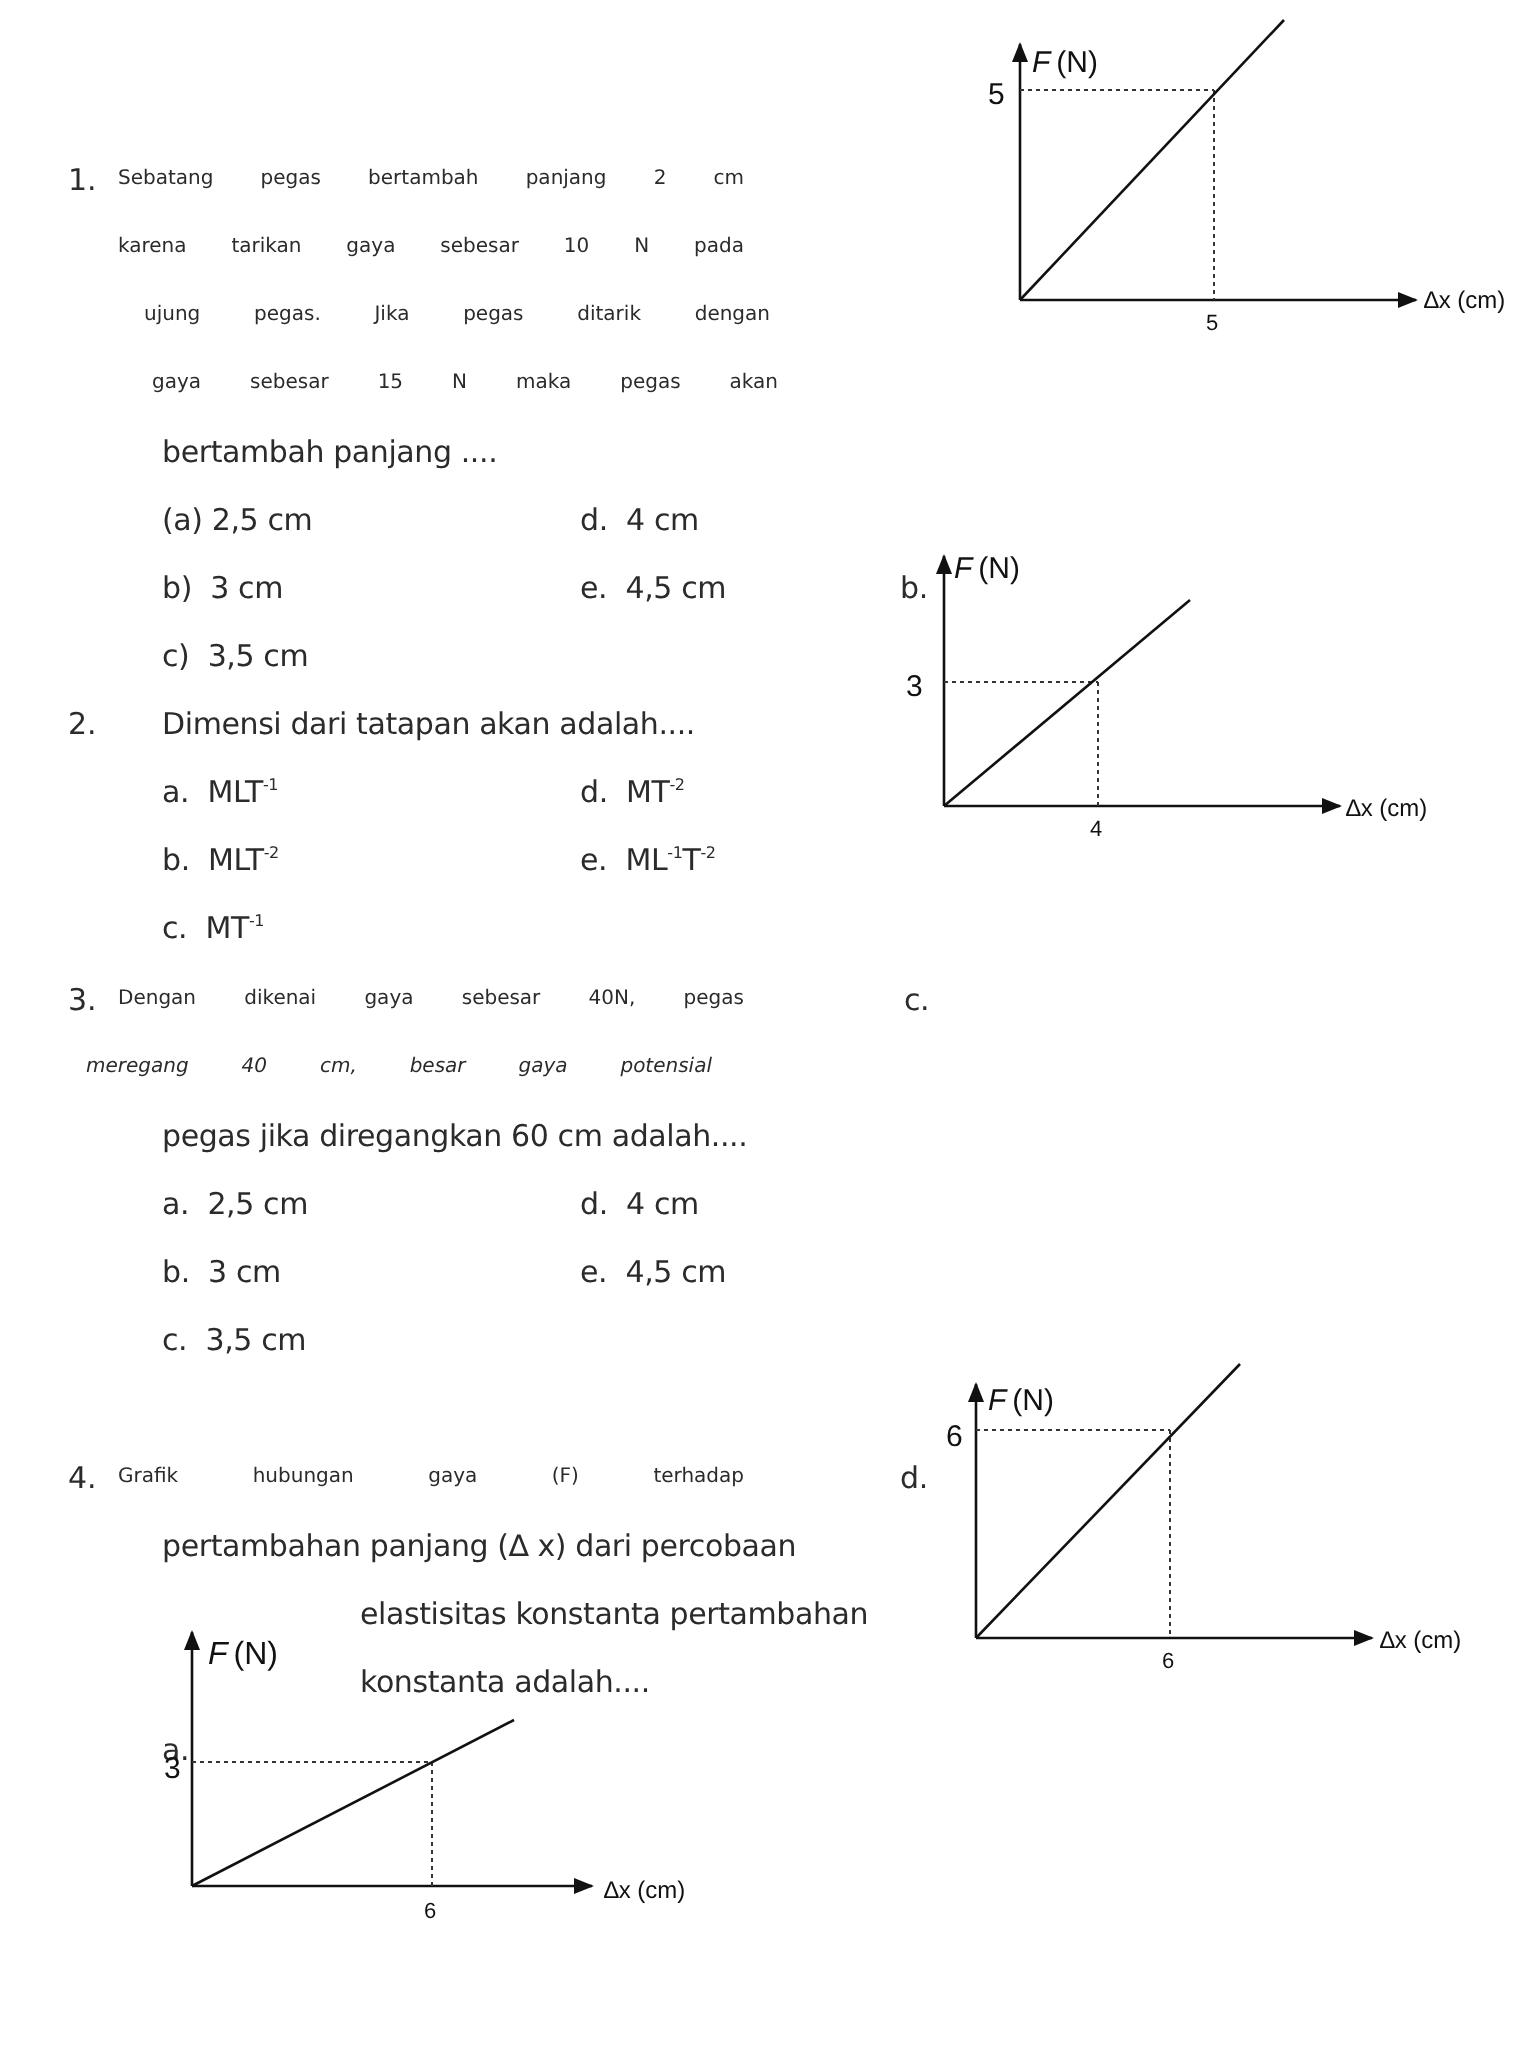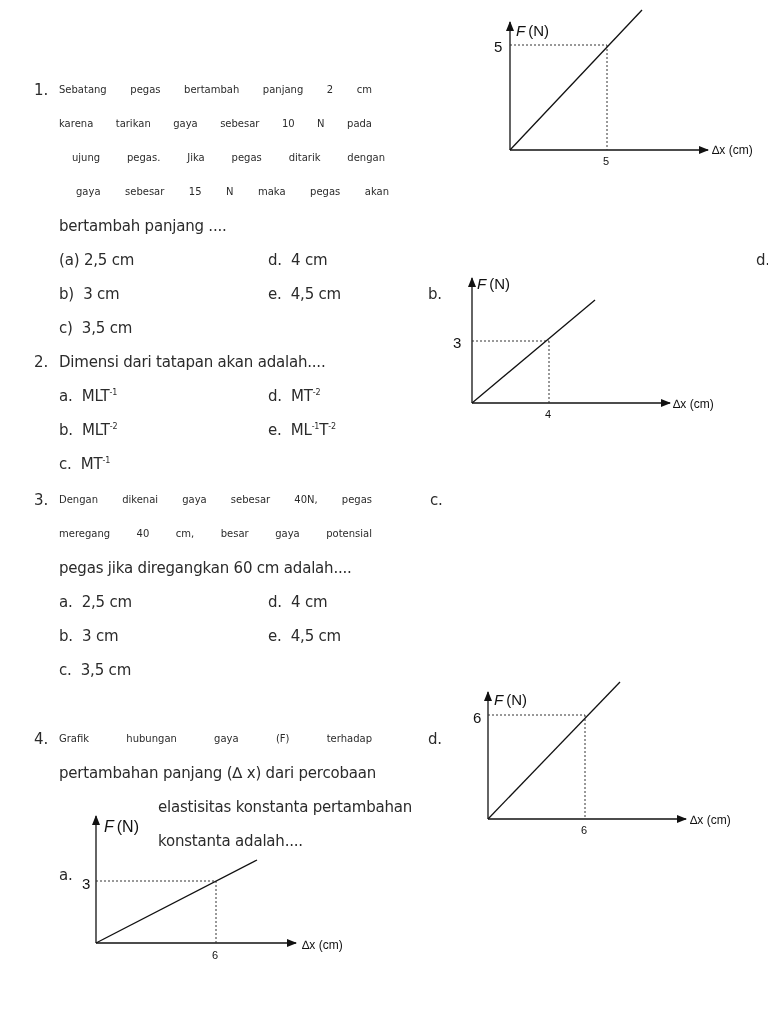--- a/index.html
+++ b/index.html
@@ -1,20 +1,20 @@
 <!DOCTYPE html>
 <html><head>
 <meta charset="utf-8">
 <style>
   html, body { margin: 0; padding: 0; }
   body {
     width: 768px; height: 1024px; background: #ffffff; position: relative; overflow: hidden;
     font-family: "DejaVu Sans", sans-serif; color: #2b2b2b;
   }
-  .t { position: absolute; font-size: 15px; line-height: 18px; white-space: nowrap; letter-spacing: -0.2px; }
+  .t { position: absolute; font-size: 15px; line-height: 18px; white-space: nowrap; letter-spacing: -0.2px; margin-left: 22px; }
   .just { position: absolute; font-size: 10px; line-height: 18px; text-align: justify; text-align-last: justify; width: 313px; }
   .num { position: absolute; font-size: 15px; line-height: 18px; }
   sup { font-size: 8px; vertical-align: 6px; line-height: 0; }
   svg text { font-family: "Liberation Sans", sans-serif; fill: #111; }
   svg { position: absolute; left: 0; top: 0; overflow: visible; }
 </style>
 </head>
 <body>
 
 <div class="num" style="left:34px;top:81px;">1.</div>
@@ -34,21 +34,21 @@
 <div class="t" style="left:59px;top:353px;">Dimensi dari tatapan akan adalah....</div>
 
 <div class="t" style="left:59px;top:387px;"><span>a.</span>&nbsp; <span>MLT</span><sup>-1</sup></div>
 <div class="t" style="left:268px;top:387px;"><span>d.</span>&nbsp; <span>MT</span><sup>-2</sup></div>
 <div class="t" style="left:59px;top:421px;"><span>b.</span>&nbsp; <span>MLT</span><sup>-2</sup></div>
 <div class="t" style="left:268px;top:421px;"><span>e.</span>&nbsp; <span>ML</span><sup>-1</sup><span>T</span><sup>-2</sup></div>
 <div class="t" style="left:59px;top:455px;"><span>c.</span>&nbsp; <span>MT</span><sup>-1</sup></div>
 
 <div class="num" style="left:34px;top:491px;">3.</div>
 <div class="just" style="left:59px;top:491px;">Dengan dikenai gaya sebesar 40N, pegas</div>
-<div class="just" style="left:59px;top:525px;">meregang 40 cm, besar gaya potensial</div>
+<div class="just" style="left:43px;top:525px;font-style:italic;">meregang 40 cm, besar gaya potensial</div>
 <div class="t" style="left:59px;top:559px;">pegas jika diregangkan 60 cm adalah....</div>
 
 <div class="t" style="left:59px;top:593px;"><span>a.</span>&nbsp; <span>2,5 cm</span></div>
 <div class="t" style="left:268px;top:593px;"><span>d.</span>&nbsp; <span>4 cm</span></div>
 <div class="t" style="left:59px;top:627px;"><span>b.</span>&nbsp; <span>3 cm</span></div>
 <div class="t" style="left:268px;top:627px;"><span>e.</span>&nbsp; <span>4,5 cm</span></div>
 <div class="t" style="left:59px;top:661px;"><span>c.</span>&nbsp; <span>3,5 cm</span></div>
 
 <div class="num" style="left:34px;top:730px;">4.</div>
 <div class="just" style="left:59px;top:730px;">Grafik hubungan gaya (F) terhadap</div>

